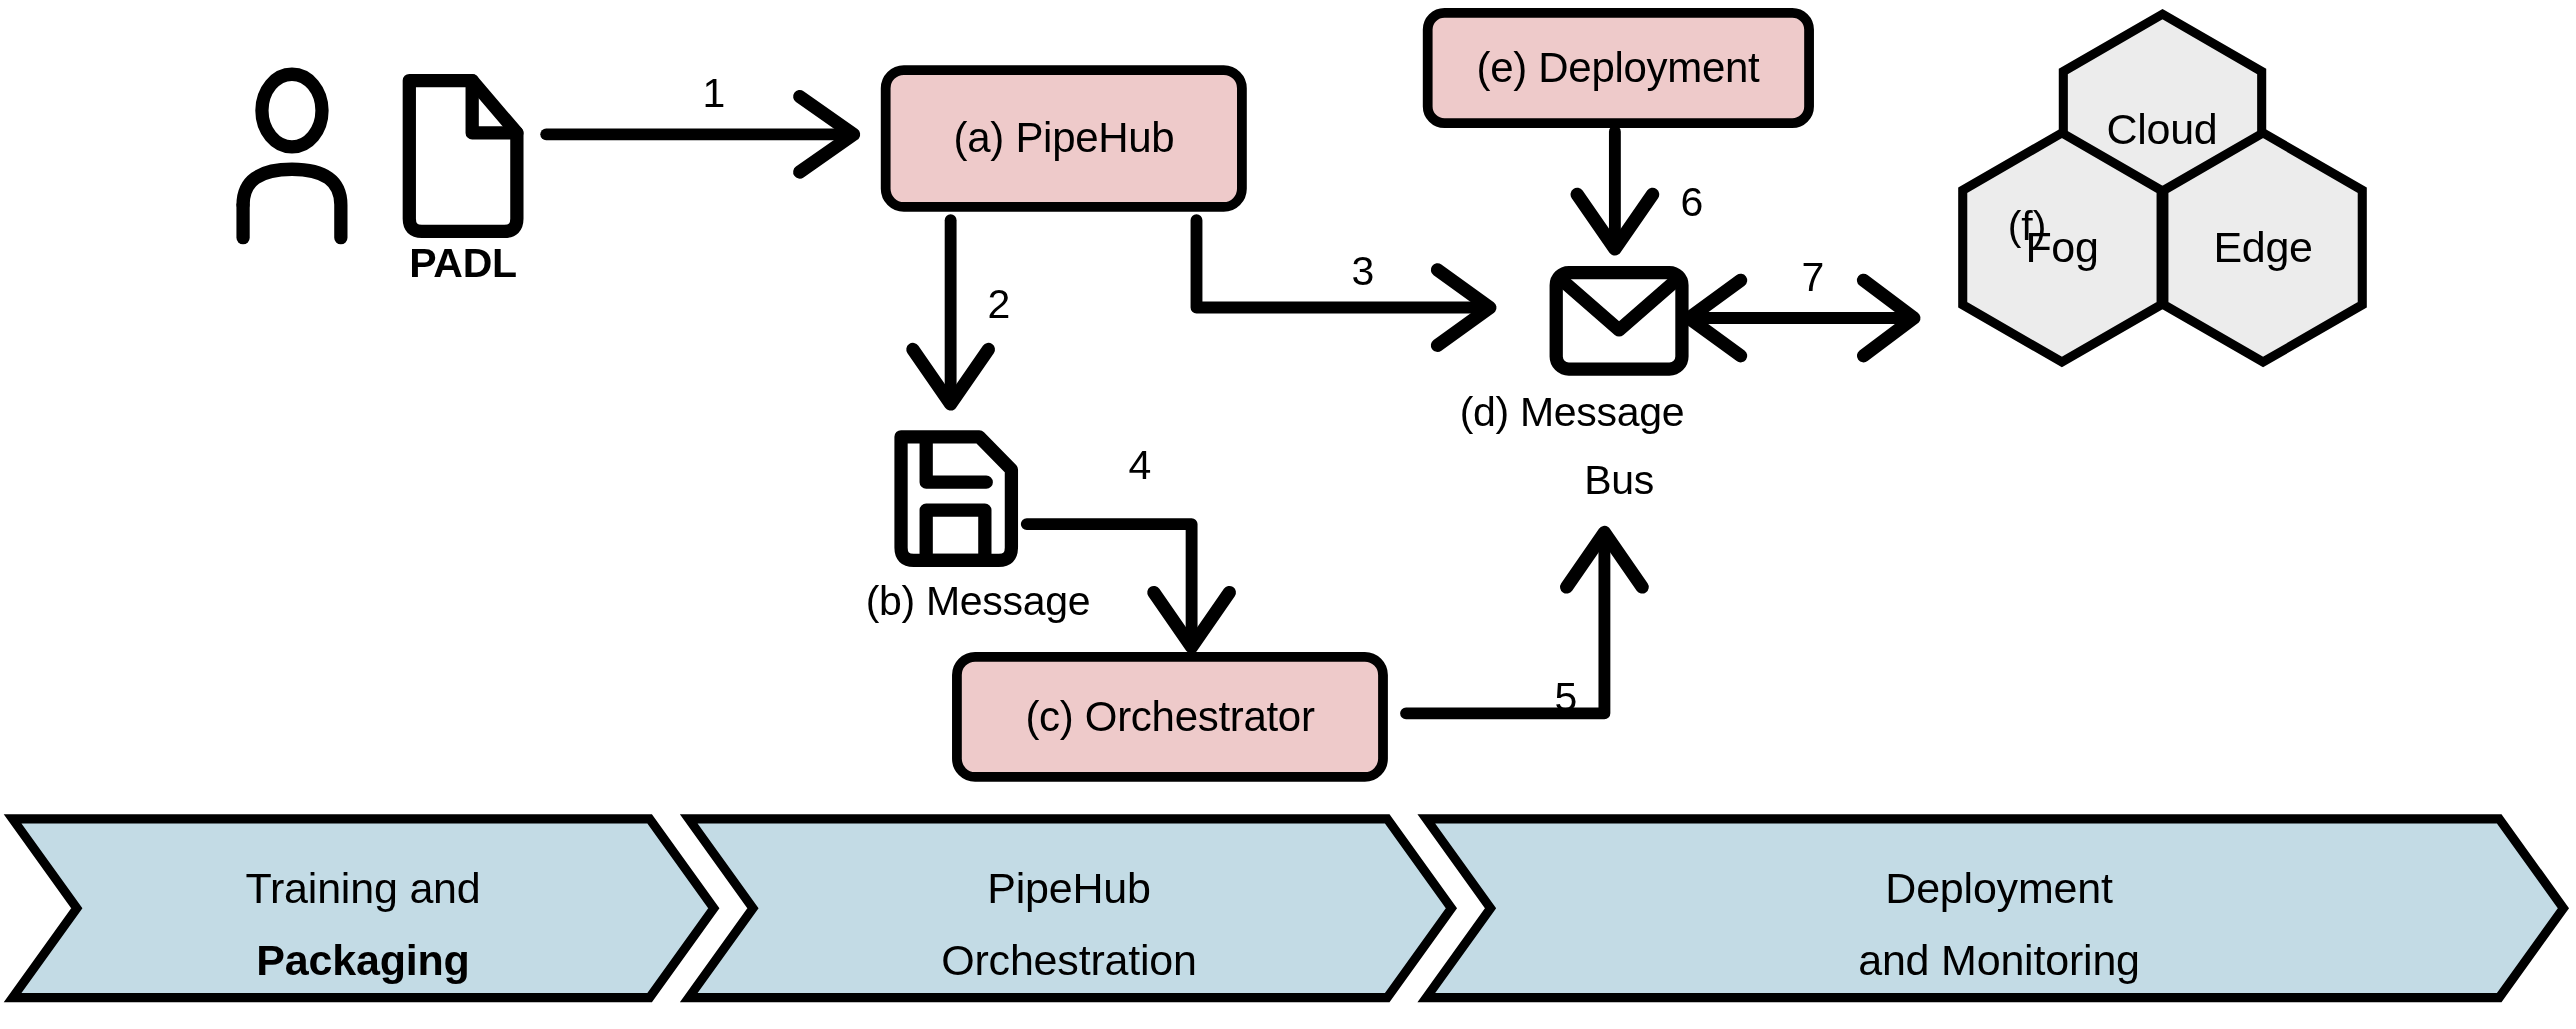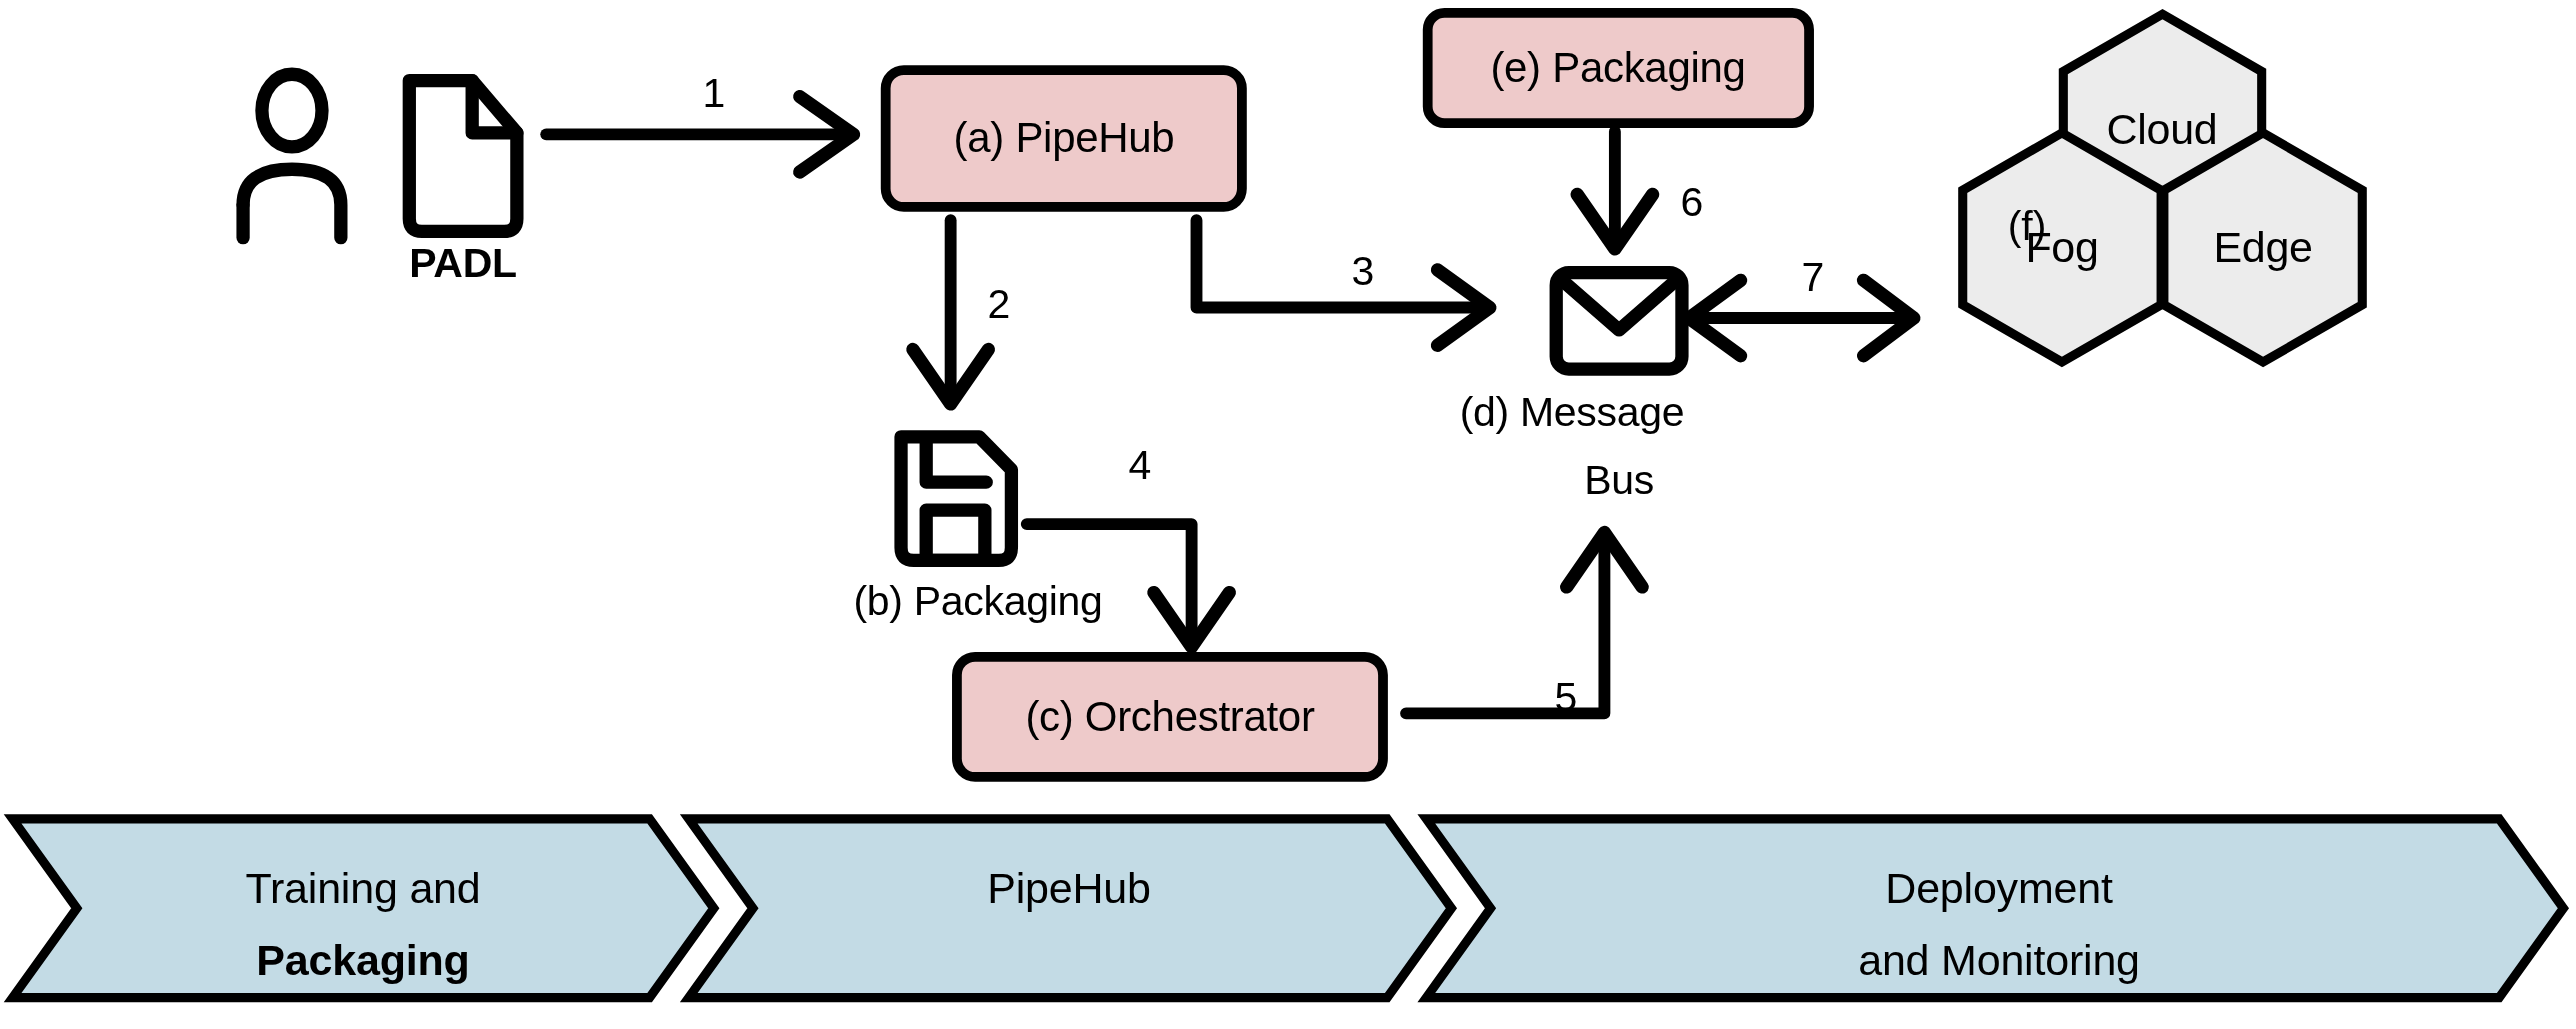--- a/index.html
+++ b/index.html
@@ -211,37 +211,38 @@
   <div class="lbl edge-number center-abs" style="left:714px; top:94px;">1</div>
   <div class="lbl edge-number center-abs" style="left:999px; top:305px;">2</div>
   <div class="lbl edge-number center-abs" style="left:1363px; top:272px;">3</div>
   <div class="lbl edge-number center-abs" style="left:1140px; top:466px;">4</div>
   <div class="lbl edge-number center-abs" style="left:1566px; top:698px;">5</div>
   <div class="lbl edge-number center-abs" style="left:1692px; top:203px;">6</div>
   <div class="lbl edge-number center-abs" style="left:1813px; top:278px;">7</div>
 
   <div class="lbl node-label center-abs" style="left:1064px; top:138px;">(a) PipeHub</div>
 
-  <div class="lbl caption-label center-abs" style="left:978px; top:602px;">(b) Packaging</div>
+  <div class="lbl caption-label center-abs" style="left:978px; top:602px;">(b) Message</div>
 
   <div class="lbl node-label center-abs" style="left:1170px; top:717px;">(c) Orchestrator</div>
 
   <div class="lbl caption-label center-abs" style="left:1572px; top:413px;">(d) Message</div>
   <div class="lbl caption-label center-abs" style="left:1619px; top:481px;">Bus</div>
 
-  <div class="lbl node-label center-abs" style="left:1618px; top:68px;">(e) Packaging</div>
+  <div class="lbl node-label center-abs" style="left:1618px; top:68px;">(e) Deployment</div>
 
   <div class="lbl group-tag center-abs" style="left:2027px; top:227px;">(f)</div>
 
   <div class="lbl hex-label center-abs" style="left:2162px; top:129px;">Cloud</div>
   <div class="lbl hex-label center-abs" style="left:2062px; top:247px;">Fog</div>
   <div class="lbl hex-label center-abs" style="left:2263px; top:247px;">Edge</div>
 
   <div class="lbl stage-label center-abs" style="left:363px; top:888px;">Training and</div>
   <div class="lbl stage-label center-abs" style="left:363px; top:960px;font-weight:bold;">Packaging</div>
 
   <div class="lbl stage-label center-abs" style="left:1069px; top:888px;">PipeHub</div>
+  <div class="lbl stage-label center-abs" style="left:1069px; top:960px;">Orchestration</div>
 
   <div class="lbl stage-label center-abs" style="left:1999px; top:960px;">and Monitoring</div>
   <div class="lbl stage-label center-abs" style="left:1999px; top:888px;">Deployment</div>
 
 </div>
 
 
 </body></html>

